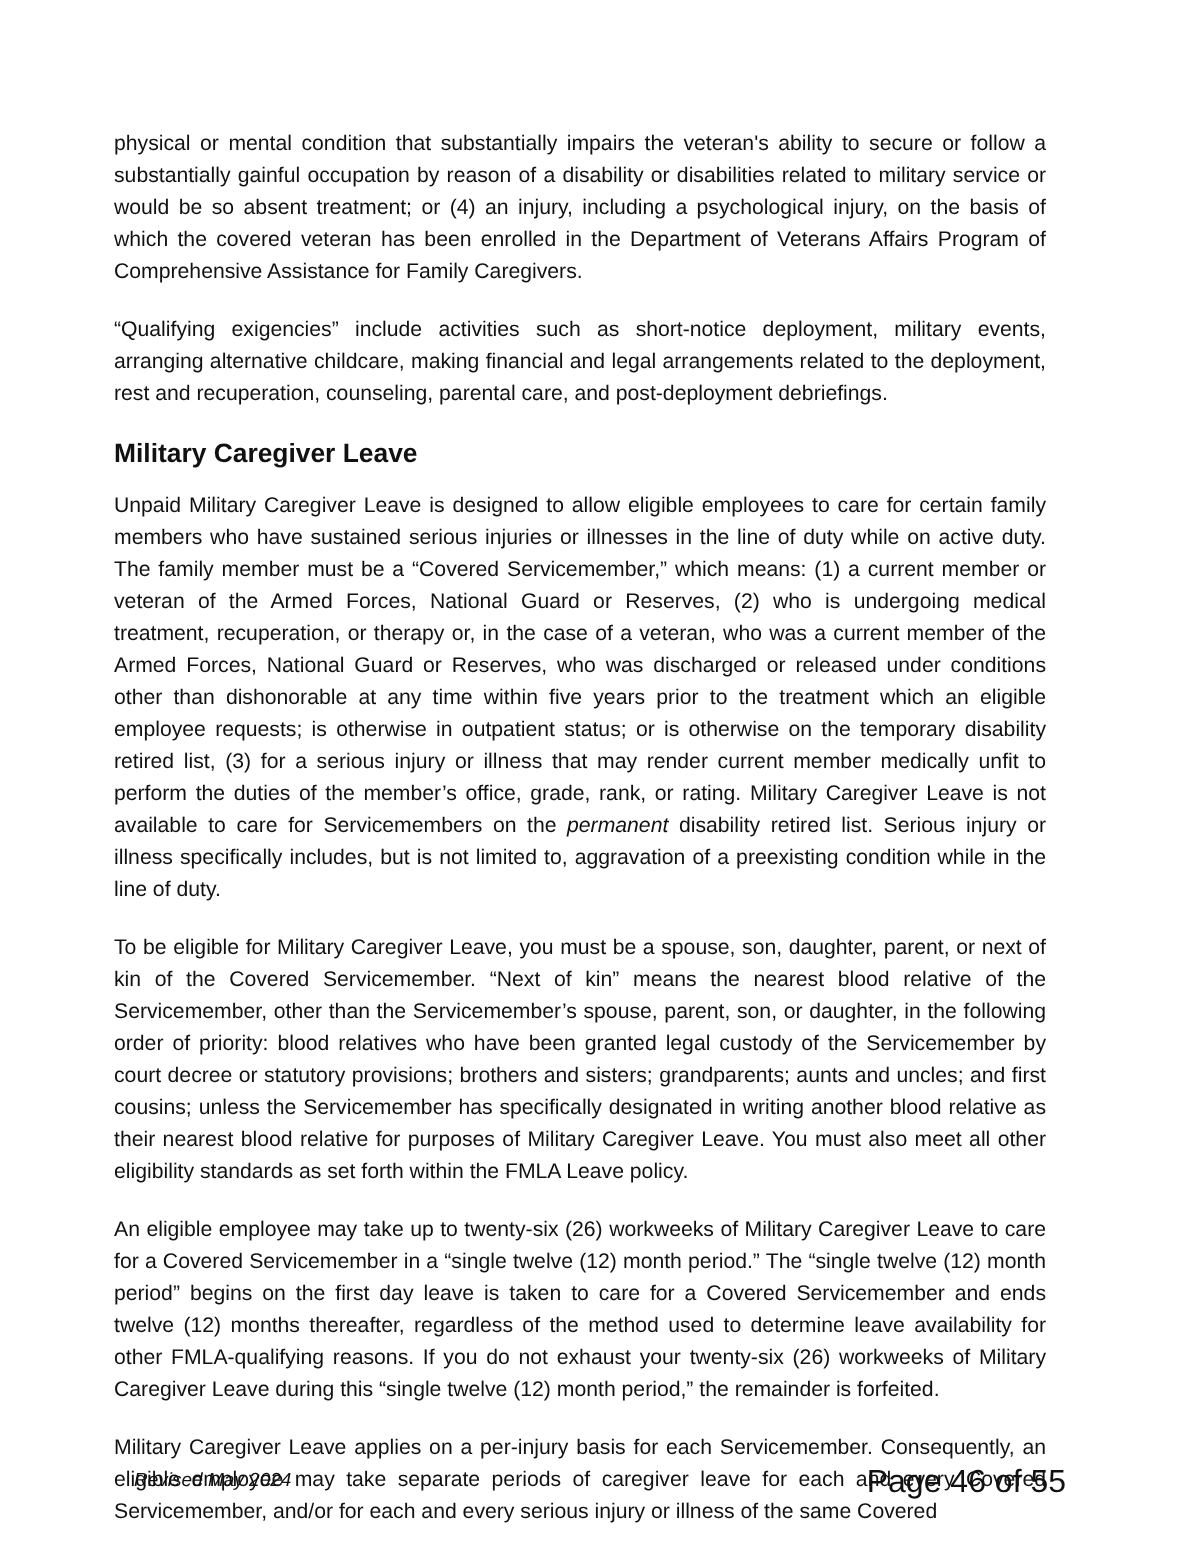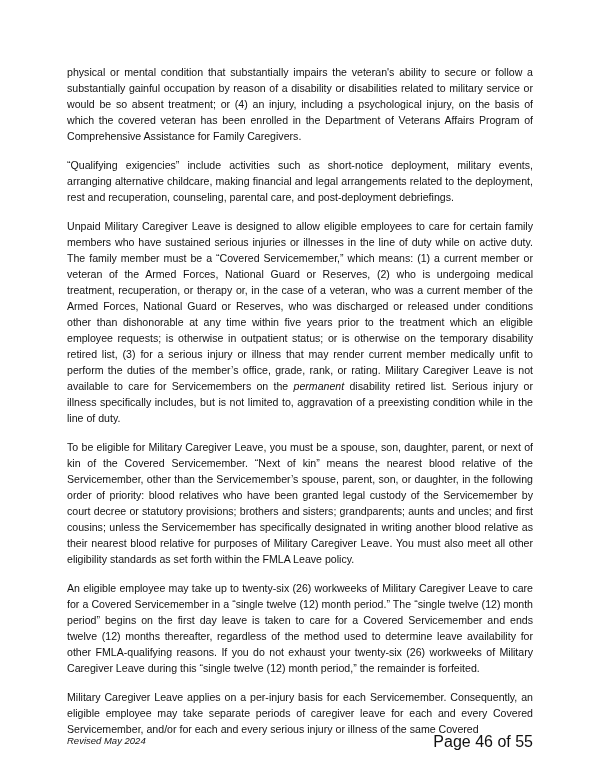--- a/index.html
+++ b/index.html
@@ -1,31 +1,32 @@
 <!DOCTYPE html>
 <html><head>
   <meta charset="utf-8">
   <style>
     html, body { margin: 0; padding: 0; background: #ffffff; }
     body { width: 600px; height: 776px; position: relative; overflow: hidden;
            font-family: "Liberation Sans", sans-serif; color: #111; }
-    .page { position: absolute; left: 67px; top: 64px; width: 466px; }
+    .page { position: absolute; left: 57px; top: 64px; width: 466px; }
     p { margin: 0 0 13px 0; font-size: 10.6px; line-height: 16px; text-align: justify; }
     h2 { margin: 3px 0 9px 0; font-size: 13.2px; font-weight: bold; line-height: 18px; }
     .footer { position: absolute; left: 67px; right: 67px; top: 733px; height: 16px; }
     .footer-left { position: absolute; left: 0; top: 2px; font-style: italic; font-size: 9.5px; }
     .footer-right { position: absolute; right: 0; top: 0; font-size: 16px; }
   </style>
 </head>
 <body>
 
 <div class="page">
   <p>physical or mental condition that substantially impairs the veteran's ability to secure or follow a substantially gainful occupation by reason of a disability or disabilities related to military service or would be so absent treatment; or (4) an injury, including a psychological injury, on the basis of which the covered veteran has been enrolled in the Department of Veterans Affairs Program of Comprehensive Assistance for Family Caregivers.</p>
   <p>“Qualifying exigencies” include activities such as short-notice deployment, military events, arranging alternative childcare, making financial and legal arrangements related to the deployment, rest and recuperation, counseling, parental care, and post-deployment debriefings.</p>
 
+  <h2>Military Caregiver Leave</h2>
 
   <p><span>Unpaid Military Caregiver Leave is designed to allow eligible employees to care for certain family members who have sustained serious injuries or illnesses in the line of duty while on active duty. The family member must be a “Covered Servicemember,” which means: (1) a current member or veteran of the Armed Forces, National Guard or Reserves, (2) who is undergoing medical treatment, recuperation, or therapy or, in the case of a veteran, who was a current member of the Armed Forces, National Guard or Reserves, who was discharged or released under conditions other than dishonorable at any time within five years prior to the treatment which an eligible employee requests; is otherwise in outpatient status; or is otherwise on the temporary disability retired list, (3) for a serious injury or illness that may render current member medically unfit to perform the duties of the member’s office, grade, rank, or rating.  Military Caregiver Leave is not available to care for Servicemembers on the </span><em>permanent</em><span> disability retired list.  Serious injury or illness specifically includes, but is not limited to, aggravation of a preexisting condition while in the line of duty.</span></p>
 
   <p>To be eligible for Military Caregiver Leave, you must be a spouse, son, daughter, parent, or next of kin of the Covered Servicemember.  “Next of kin” means the nearest blood relative of the Servicemember, other than the Servicemember’s spouse, parent, son, or daughter, in the following order of priority: blood relatives who have been granted legal custody of the Servicemember by court decree or statutory provisions; brothers and sisters; grandparents; aunts and uncles; and first cousins; unless the Servicemember has specifically designated in writing another blood relative as their nearest blood relative for purposes of Military Caregiver Leave.  You must also meet all other eligibility standards as set forth within the FMLA Leave policy.</p>
   <p>An eligible employee may take up to twenty-six (26) workweeks of Military Caregiver Leave to care for a Covered Servicemember in a “single twelve (12) month period.”  The “single twelve (12) month period” begins on the first day leave is taken to care for a Covered Servicemember and ends twelve (12) months thereafter, regardless of the method used to determine leave availability for other FMLA-qualifying reasons.  If you do not exhaust your twenty-six (26) workweeks of Military Caregiver Leave during this “single twelve (12) month period,” the remainder is forfeited.</p>
   <p>Military Caregiver Leave applies on a per-injury basis for each Servicemember.  Consequently, an eligible employee may take separate periods of caregiver leave for each and every Covered Servicemember, and/or for each and every serious injury or illness of the same Covered</p>
 </div>
 
 <div class="footer">
   <span class="footer-left">Revised May 2024</span>

